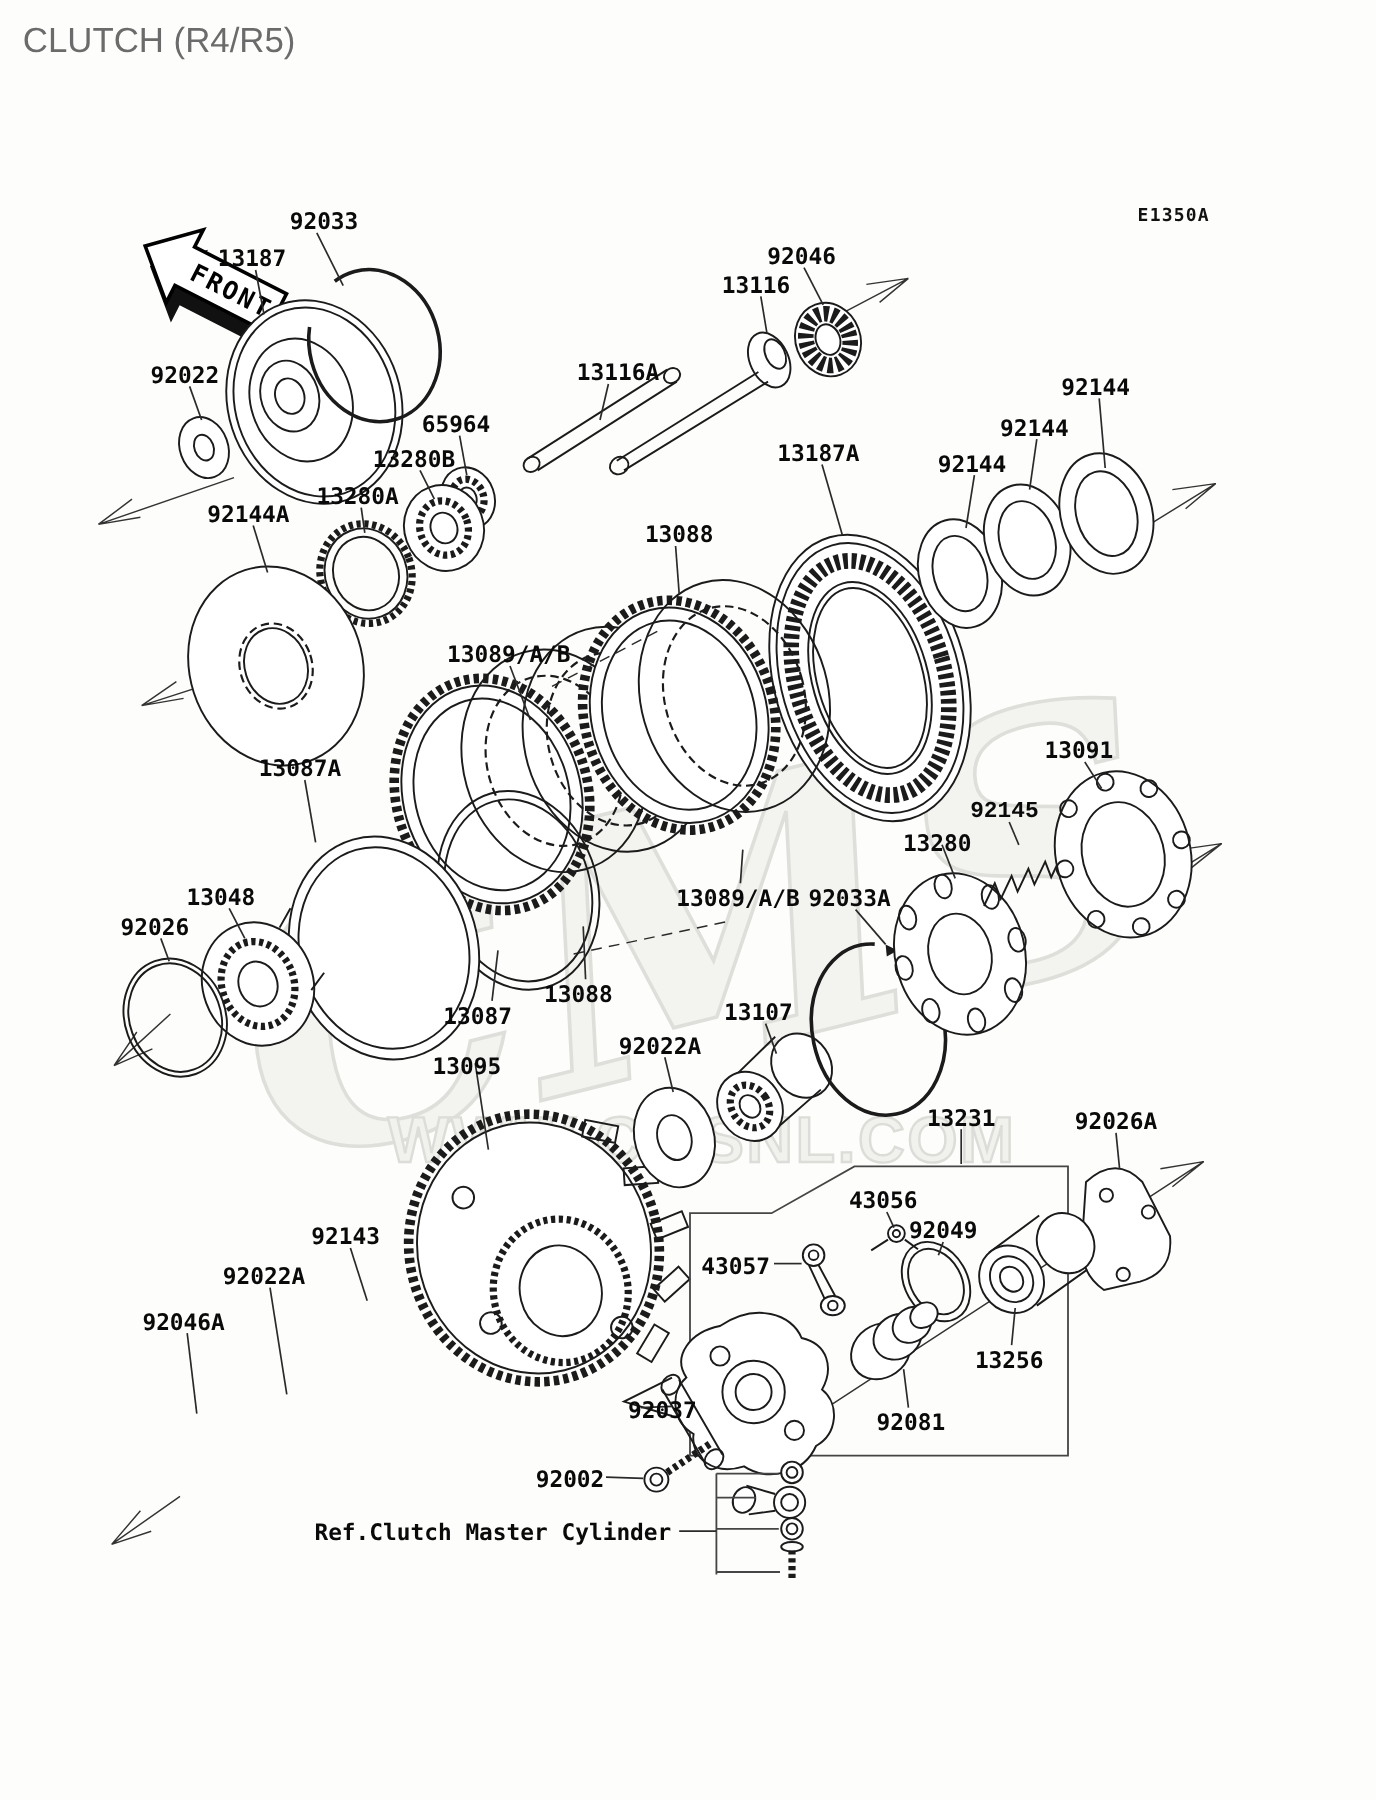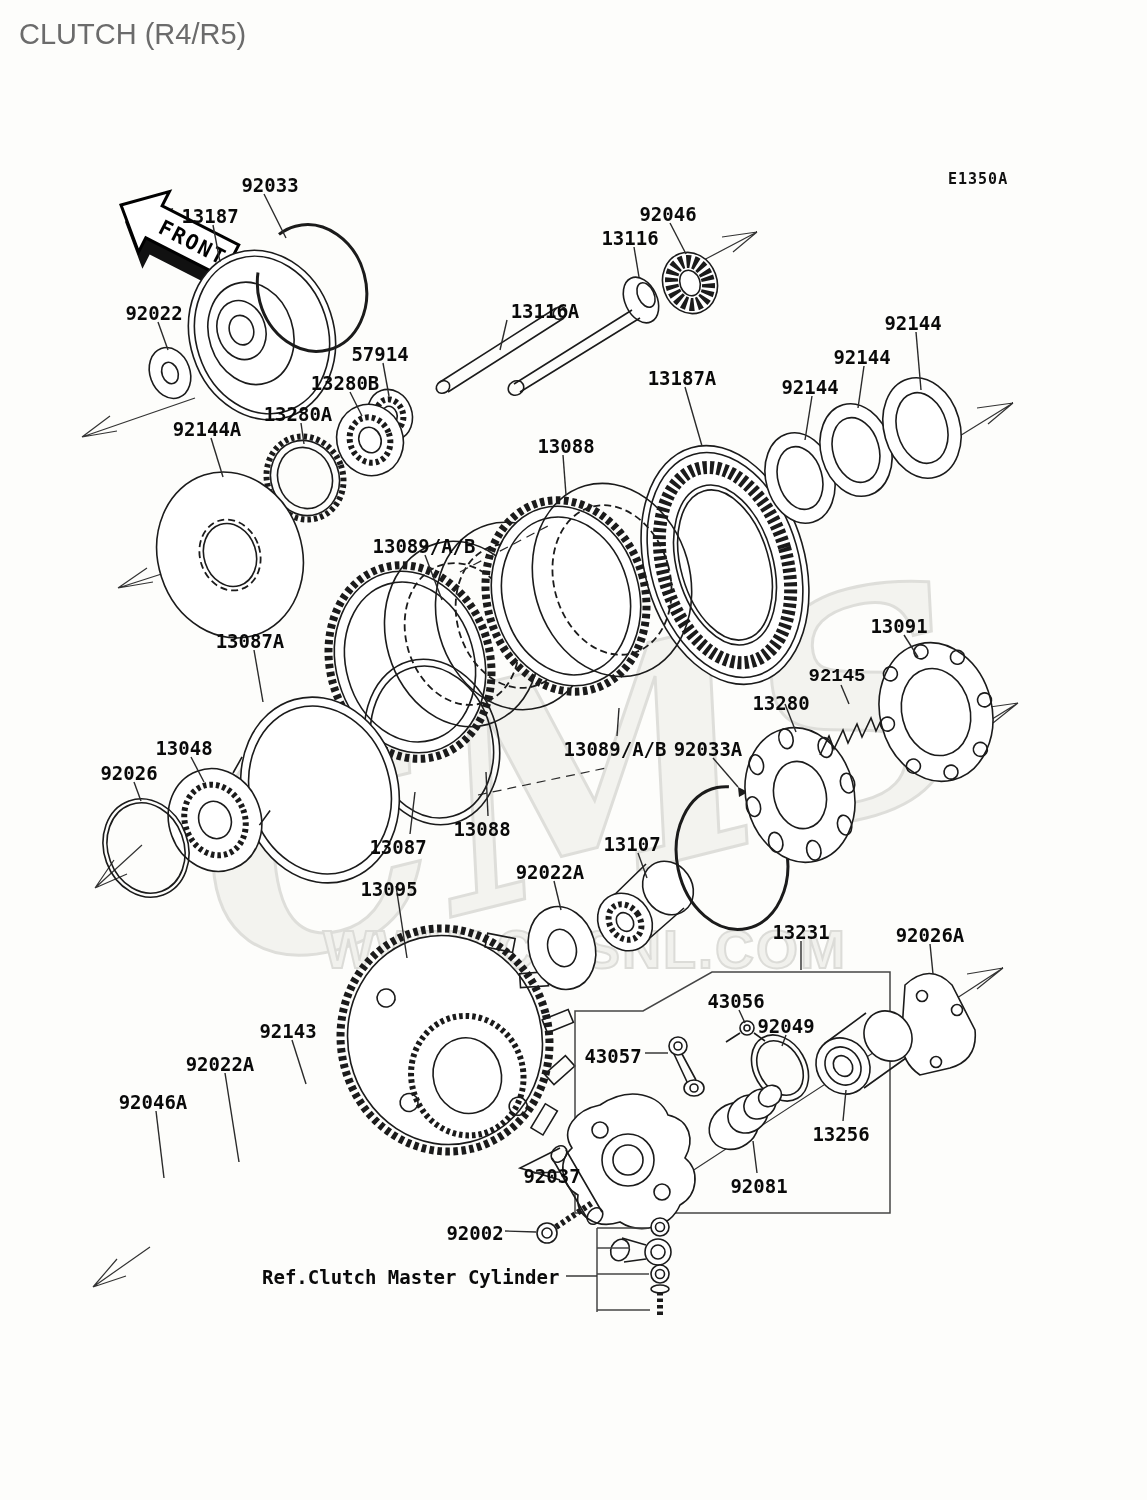--- a/index.html
+++ b/index.html
@@ -389,23 +389,23 @@
   </svg>
 
   <div class="page-title">CLUTCH (R4/R5)</div>
   <div class="diag-code">E1350A</div>
   <div id="labels-layer">
       <div class="part-label" style="left: 270px; top: 174px;">92033</div>
       <div class="part-label" style="left: 210px; top: 205px;">13187</div>
       <div class="part-label" style="left: 668px; top: 203px;">92046</div>
       <div class="part-label" style="left: 630px; top: 227px; text-align: right;">13116</div>
       <div class="part-label" style="left: 154px; top: 302px;">92022</div>
-      <div class="part-label" style="left: 545px; top: 300px;">13116A</div>
+      <div class="part-label" style="left: 515px; top: 300px;">13116A</div>
       <div class="part-label" style="left: 913px; top: 312px;">92144</div>
-      <div class="part-label" style="left: 380px; top: 343px;">57914</div>
+      <div class="part-label" style="left: 380px; top: 343px;">65964</div>
       <div class="part-label" style="left: 862px; top: 346px;">92144</div>
       <div class="part-label" style="left: 345px; top: 372px;">13280B</div>
       <div class="part-label" style="left: 682px; top: 367px;">13187A</div>
       <div class="part-label" style="left: 810px; top: 376px;">92144</div>
       <div class="part-label" style="left: 298px; top: 403px;">13280A</div>
       <div class="part-label" style="left: 207px; top: 418px;">92144A</div>
       <div class="part-label" style="left: 566px; top: 435px;">13088</div>
       <div class="part-label" style="left: 424px; top: 535px;">13089/A/B</div>
       <div class="part-label" style="left: 899px; top: 615px;">13091</div>
       <div class="part-label" style="left: 250px; top: 630px;">13087A</div>

